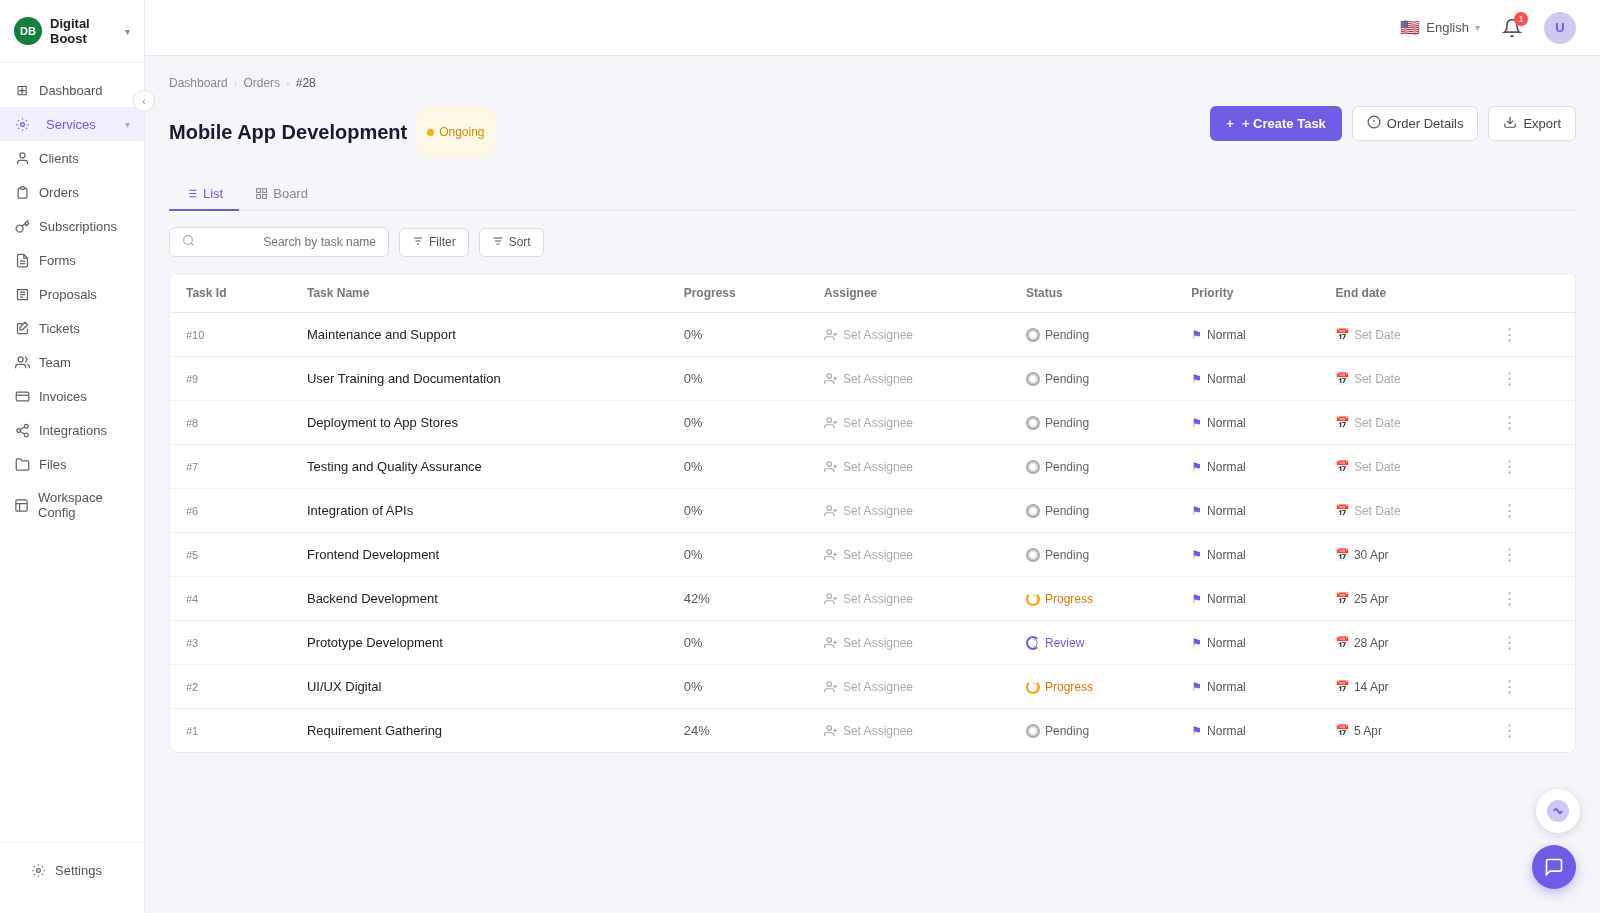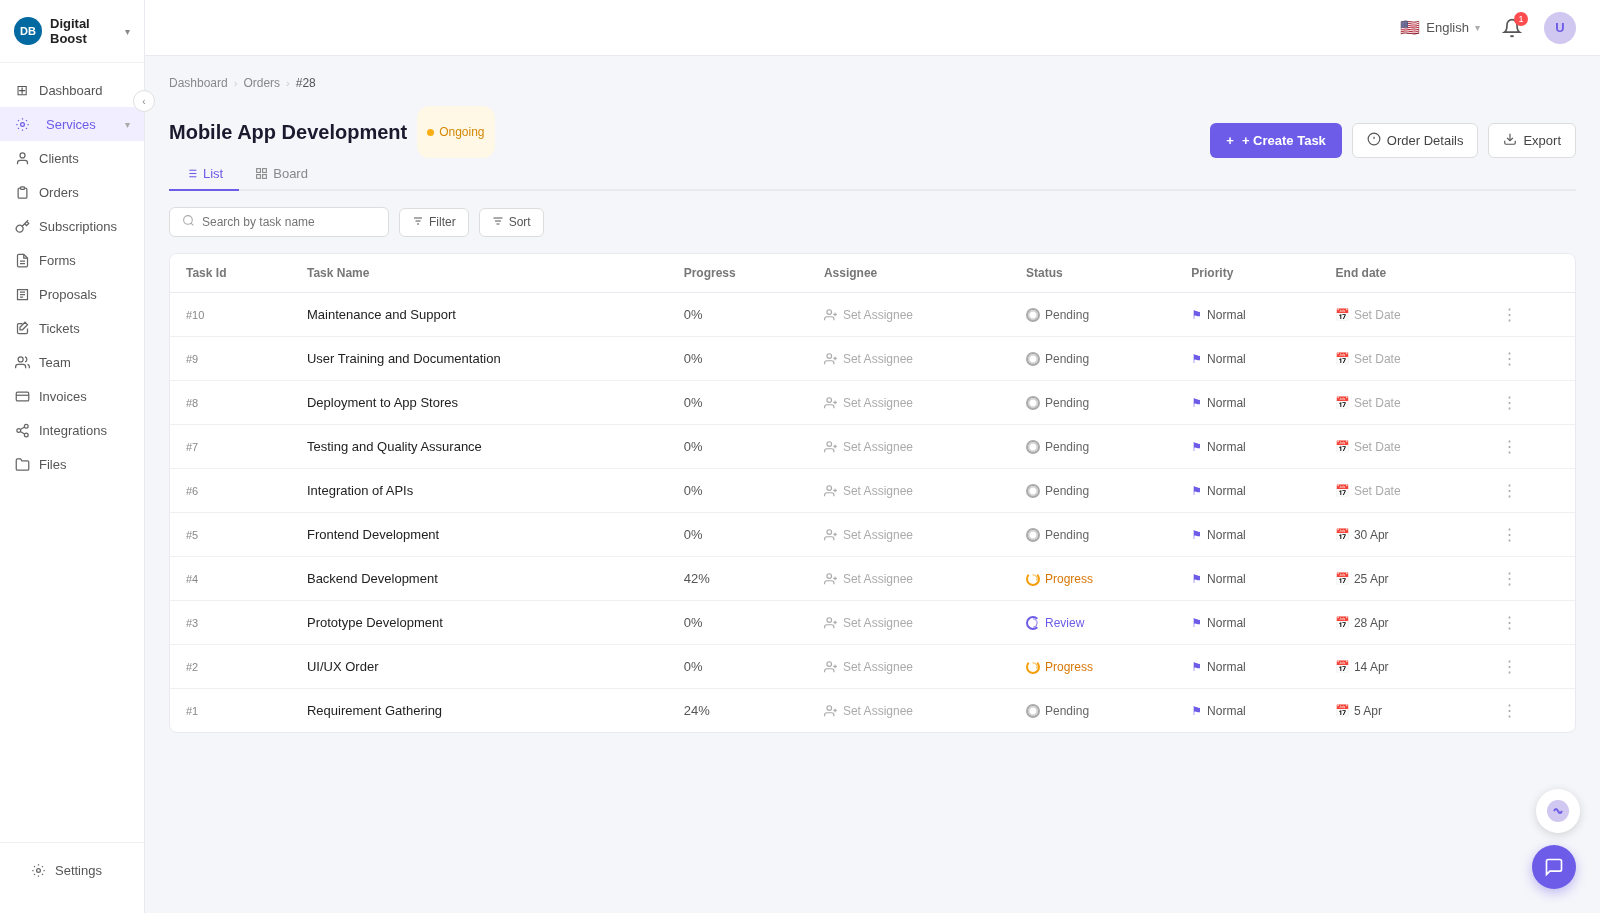--- a/index.html
+++ b/index.html
@@ -17,21 +17,21 @@
     }
     .sidebar-logo {
       display: flex;
       align-items: center;
       gap: 8px;
       padding: 0 14px 16px;
       border-bottom: 1px solid #f0f0f0;
     }
     .sidebar-logo-avatar {
       width: 28px; height: 28px;
-      background: #0369a1;
+      background: #15803d;
       border-radius: 50%;
       display: flex; align-items: center; justify-content: center;
       color: #fff; font-size: 11px; font-weight: 700;
     }
     .sidebar-logo-name { font-size: 13px; font-weight: 700; color: #222; flex: 1; }
     .sidebar-logo-chevron { color: #888; font-size: 10px; }
     .sidebar-nav { padding: 10px 0; flex: 1; }
     .sidebar-item {
       display: flex; align-items: center; gap: 9px;
       padding: 9px 14px;
@@ -106,21 +106,22 @@
     .breadcrumb {
       display: flex; align-items: center; gap: 6px;
       color: #888; font-size: 12px; margin-bottom: 16px;
     }
     .breadcrumb a { color: #888; text-decoration: none; cursor: pointer; }
     .breadcrumb-sep { color: #ccc; font-size: 11px; }
     .breadcrumb-current { color: #555; }
 
     
     .page-header {
-      display: flex; align-items: flex-end; justify-content: space-between;
+      display: flex; align-items: flex-start; justify-content: space-between;
+      margin-bottom: 20px;
     }
     .page-title-wrap { display: flex; align-items: center; gap: 10px; }
     .page-title { font-size: 20px; font-weight: 700; color: #1a1a2e; }
     .status-badge {
       display: flex; align-items: center; gap: 5px;
       background: #fff8e6; color: #d48806;
       border-radius: 12px; padding: 19px 10px;
       font-size: 12px; font-weight: 500;
     }
     .status-dot { width: 7px; height: 7px; border-radius: 50%; background: #faad14; }
@@ -149,21 +150,21 @@
     .tab.active { color: #6c5ce7; border-bottom-color: #6c5ce7; font-weight: 500; }
 
     
     .toolbar { display: flex; align-items: center; gap: 10px; margin-bottom: 16px; }
     .search-box {
       display: flex; align-items: center; gap: 7px;
       background: #fff; border: 1px solid #ddd; border-radius: 6px;
       padding: 6px 12px; width: 220px;
     }
     .search-box input {
-      border: none; outline: none; font-size: 12px; color: #444; width: 100%; background: transparent;
+      border: none; outline: none; font-size: 12px; color: #444; width: 100%; background: transparent; text-align: right;
     }
     .search-icon { color: #aaa; font-size: 13px; }
     .toolbar-btn {
       display: flex; align-items: center; gap: 5px;
       background: #fff; border: 1px solid #ddd; border-radius: 6px;
       padding: 6px 12px; font-size: 12px; color: #555; cursor: pointer;
     }
 
     
     .table-wrap { background: #fff; border-radius: 8px; border: 1px solid #e8eaf0; overflow: hidden; }
@@ -338,20 +339,29 @@
       </span>
       <span class="sidebar-label">Integrations</span>
     </div>
     <div class="sidebar-item">
       <span class="sidebar-icon">
         <svg width="15" height="15" viewBox="0 0 24 24" fill="none" stroke="#666" stroke-width="2">
             <path d="M22 19a2 2 0 0 1-2 2H4a2 2 0 0 1-2-2V5a2 2 0 0 1 2-2h5l2 3h9a2 2 0 0 1 2 2z"></path>
           </svg>
       </span>
       <span class="sidebar-label">Files</span>
+    </div>
+    <div class="sidebar-item">
+      <span class="sidebar-icon">
+        <svg width="15" height="15" viewBox="0 0 24 24" fill="none" stroke="#666" stroke-width="2">
+            <rect x="3" y="3" width="18" height="18" rx="2"></rect>
+            <path d="M3 9h18M9 21V9"></path>
+          </svg>
+      </span>
+      <span class="sidebar-label">Workspace Config</span>
     </div>
   </nav>
 
   <div class="sidebar-bottom">
     <div class="sidebar-item">
       <span class="sidebar-icon">
         <svg width="15" height="15" viewBox="0 0 24 24" fill="none" stroke="#666" stroke-width="2">
             <circle cx="12" cy="12" r="3"></circle>
             <path d="M19.07 4.93l-1.41 1.41M4.93 4.93l1.41 1.41M19.07 19.07l-1.41-1.41M4.93 19.07l1.41-1.41M12 2v2M12 20v2M2 12h2M20 12h2"></path>
           </svg>
@@ -812,21 +822,21 @@
         <div class="date-cell">
                   <span>📅 28 Apr</span>
                 </div>
       </td>
       <td>
         <span class="more-btn">⋮</span>
       </td>
     </tr>
             <tr>
       <td><span class="task-id">#2</span></td>
-      <td><span class="task-name">UI/UX Order</span></td>
+      <td><span class="task-name">UI/UX Digital</span></td>
       <td><span class="progress-text">0%</span></td>
       <td>
         <div class="assignee-cell">
           <svg width="14" height="14" viewBox="0 0 24 24" fill="none" stroke="#aaa" stroke-width="2">
                     <path d="M17 21v-2a4 4 0 0 0-4-4H5a4 4 0 0 0-4 4v2"></path>
                     <circle cx="9" cy="7" r="4"></circle>
                     <line x1="19" y1="8" x2="19" y2="14"></line>
                     <line x1="16" y1="11" x2="22" y2="11"></line>
                   </svg>
           Set Assignee

